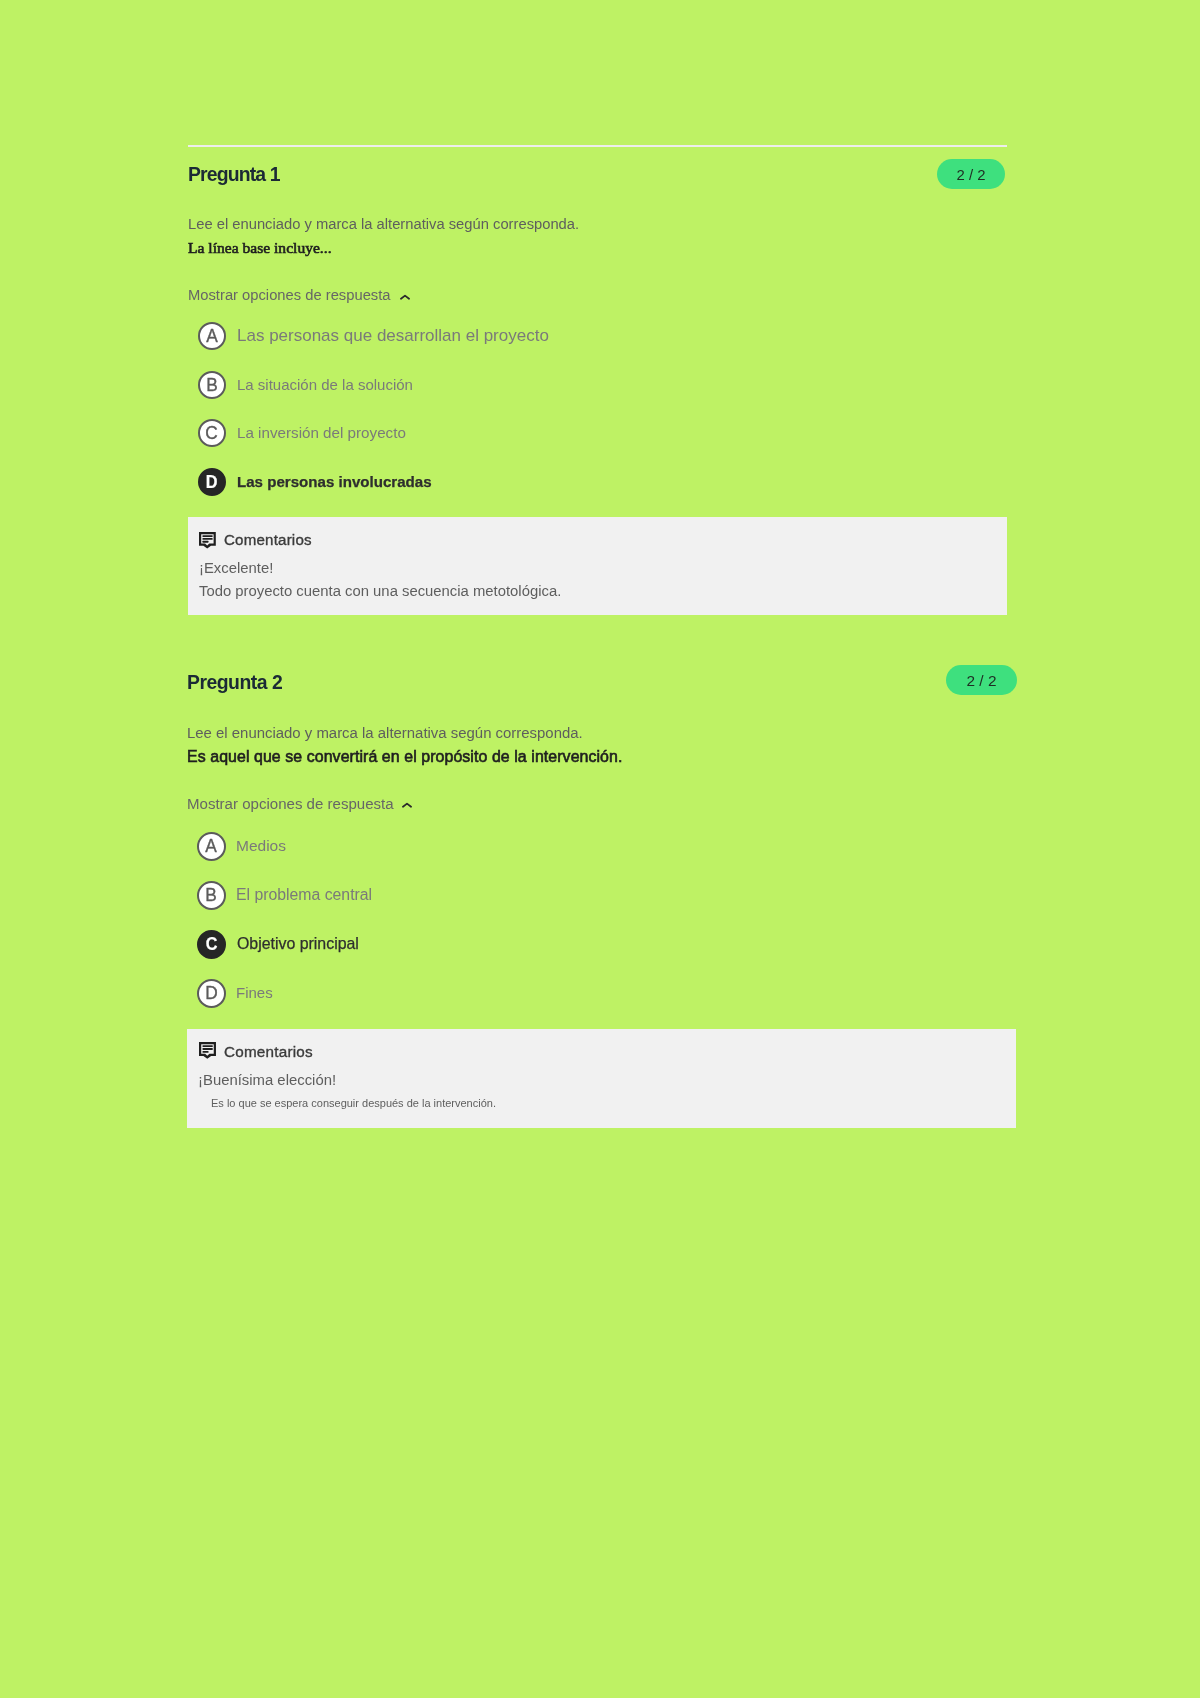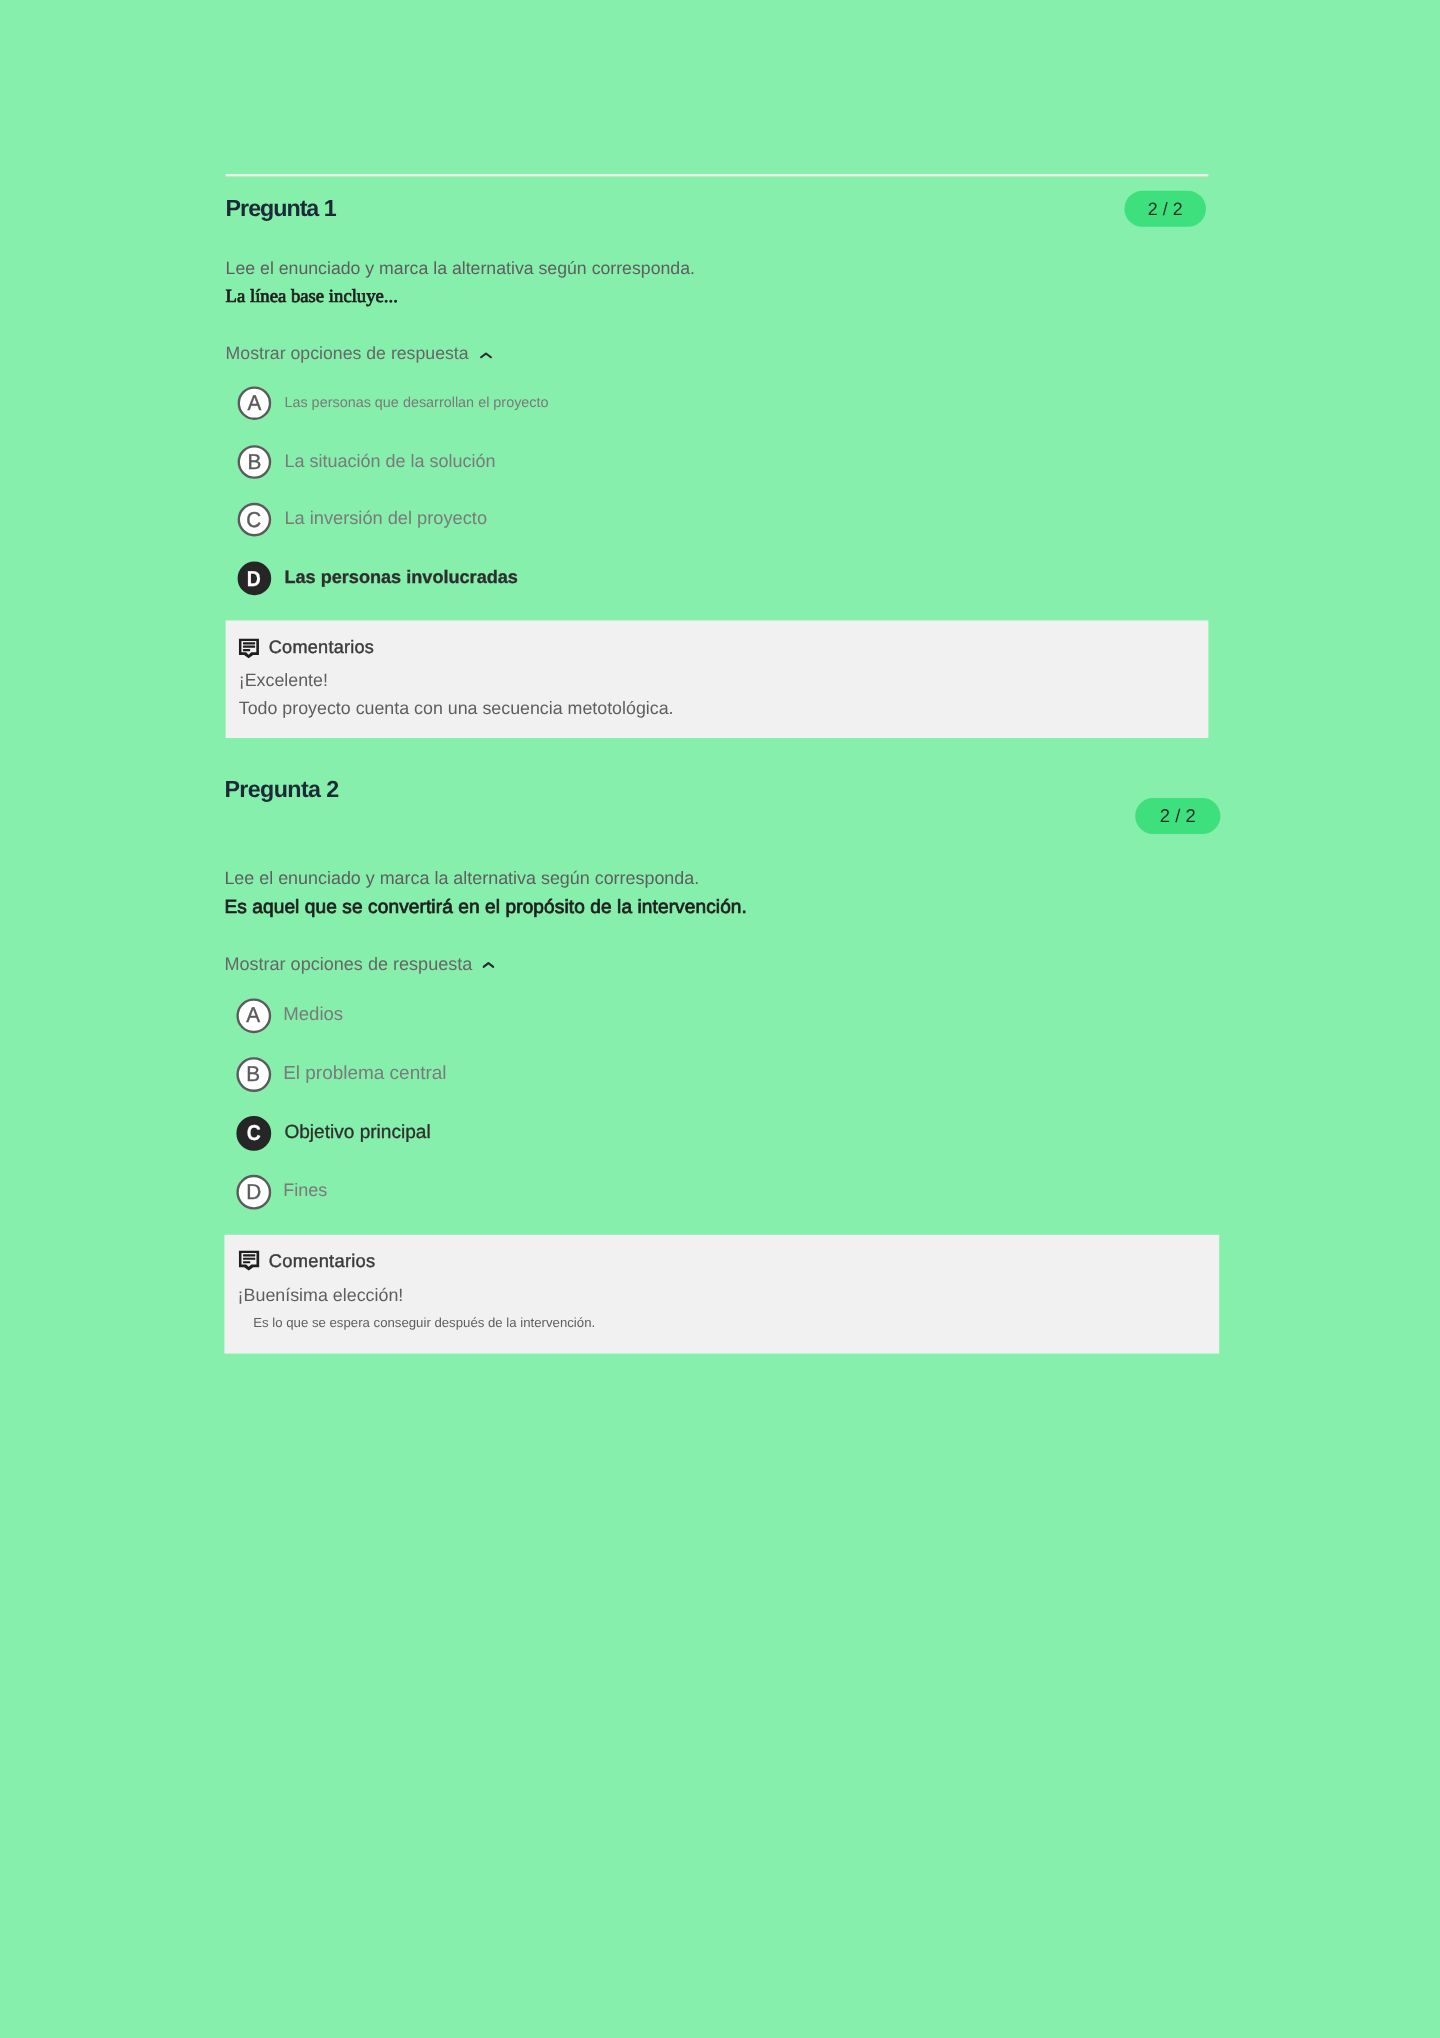--- a/index.html
+++ b/index.html
@@ -1,18 +1,18 @@
 <!DOCTYPE html>
 <html><head>
 <meta charset="utf-8">
 <style>
   html,body{margin:0;padding:0;background:#ffffff;}
   body{width:1200px;height:1698px;font-family:"Liberation Sans",sans-serif;
        -webkit-font-smoothing:antialiased;}
-  .page{position:relative;width:1200px;height:1698px;overflow:hidden;background:#86efac;}
+  .page{position:relative;width:1200px;height:1698px;overflow:hidden;background:#bef264;}
 
   .qblock{position:absolute;}
   .divider{position:absolute;left:0;height:2px;background:#ededed;border-top:0px;}
 
   .qtitle{position:absolute;left:0;color:#1b2a35;font-weight:700;white-space:nowrap;}
   .badge{position:absolute;display:flex;align-items:center;justify-content:center;
          background:#3ee07e;border-radius:40px;color:#1f2d23;white-space:nowrap;filter:blur(0px);}
 
   .prompt{position:absolute;left:0;color:#5e5e5e;white-space:nowrap;filter:blur(0px);}
   .statement{position:absolute;left:0;color:#1f1f1f;font-weight:400;-webkit-text-stroke:0.62px #1f1f1f;white-space:nowrap;filter:blur(0px);}
@@ -55,21 +55,21 @@
     </div>
     <span class="chev" style="left:212px;top:287px;">
       <svg width="10" height="7" viewBox="0 0 10 7">
           <path d="M0.95 4.7 L5 1.6 L9.05 4.7" fill="none" stroke="#2b2b2b" stroke-width="1.75" stroke-linecap="round" stroke-linejoin="round"></path>
         </svg>
     </span>
 
     <div class="circ" style="left:9.5px;top:322px;width:28.3px;height:28.3px;font-size:18px;">
         <b>A</b>
       </div>
-    <div class="otext" style="left:49px;top:328px;font-size:12px;line-height:15px;">Las personas que desarrollan el proyecto</div>
+    <div class="otext" style="left:49px;top:328px;font-size:17px;line-height:15px;">Las personas que desarrollan el proyecto</div>
 
     <div class="circ" style="left:9.5px;top:371px;width:28.3px;height:28.3px;font-size:18px;">
         <b>B</b>
       </div>
     <div class="otext" style="left:49px;top:377px;font-size:15px;line-height:15px;">La situación de la solución</div>
 
     <div class="circ" style="left:9.5px;top:419px;width:28.3px;height:28.3px;font-size:18px;">
         <b>C</b>
       </div>
     <div class="otext" style="left:49px;top:425px;font-size:15.2px;line-height:15px;">La inversión del proyecto</div>
@@ -88,21 +88,21 @@
           <rect x="3.5" y="8.85" width="5.9" height="1.8" rx="0.3" fill="#1f1f1f"></rect>
         </svg>
     </span>
     <div class="clabel" style="left:36px;top:533px;font-size:15.1px;line-height:14px;letter-spacing:0.2px;">Comentarios</div>
     <div class="cline" style="left:11px;top:561px;font-size:14.85px;line-height:15px;">¡Excelente!</div>
     <div class="cline" style="left:11px;top:584px;font-size:14.85px;line-height:15px;">Todo proyecto cuenta con una secuencia metotológica.</div>
   </div>
 
   <div class="qblock" style="left:187px;top:0px;width:829px;height:1200px;">
 
-    <div class="qtitle" style="top:648px;font-size:19.4px;line-height:20px;letter-spacing:-0.5px;text-align:right;">Pregunta 2</div>
+    <div class="qtitle" style="top:672px;font-size:19.4px;line-height:20px;letter-spacing:-0.5px;text-align:right;">Pregunta 2</div>
 
     <div class="badge" style="left:759px;top:665px;width:71px;height:30.2px;font-size:15.4px;padding-top:1px;box-sizing:border-box;">2 / 2</div>
 
     <div class="prompt" style="top:725px;font-size:14.93px;line-height:15px;">Lee el enunciado y marca la alternativa según corresponda.</div>
     <div class="statement" style="top:749px;font-size:15.9px;line-height:15px;letter-spacing:0.085px;">Es aquel que se convertirá en el propósito de la intervención.</div>
 
     <div class="toggle" style="top:796px;font-size:15.05px;line-height:15px;">
       <span>Mostrar opciones de respuesta</span>
     </div>
     <span class="chev" style="left:215px;top:795px;">

